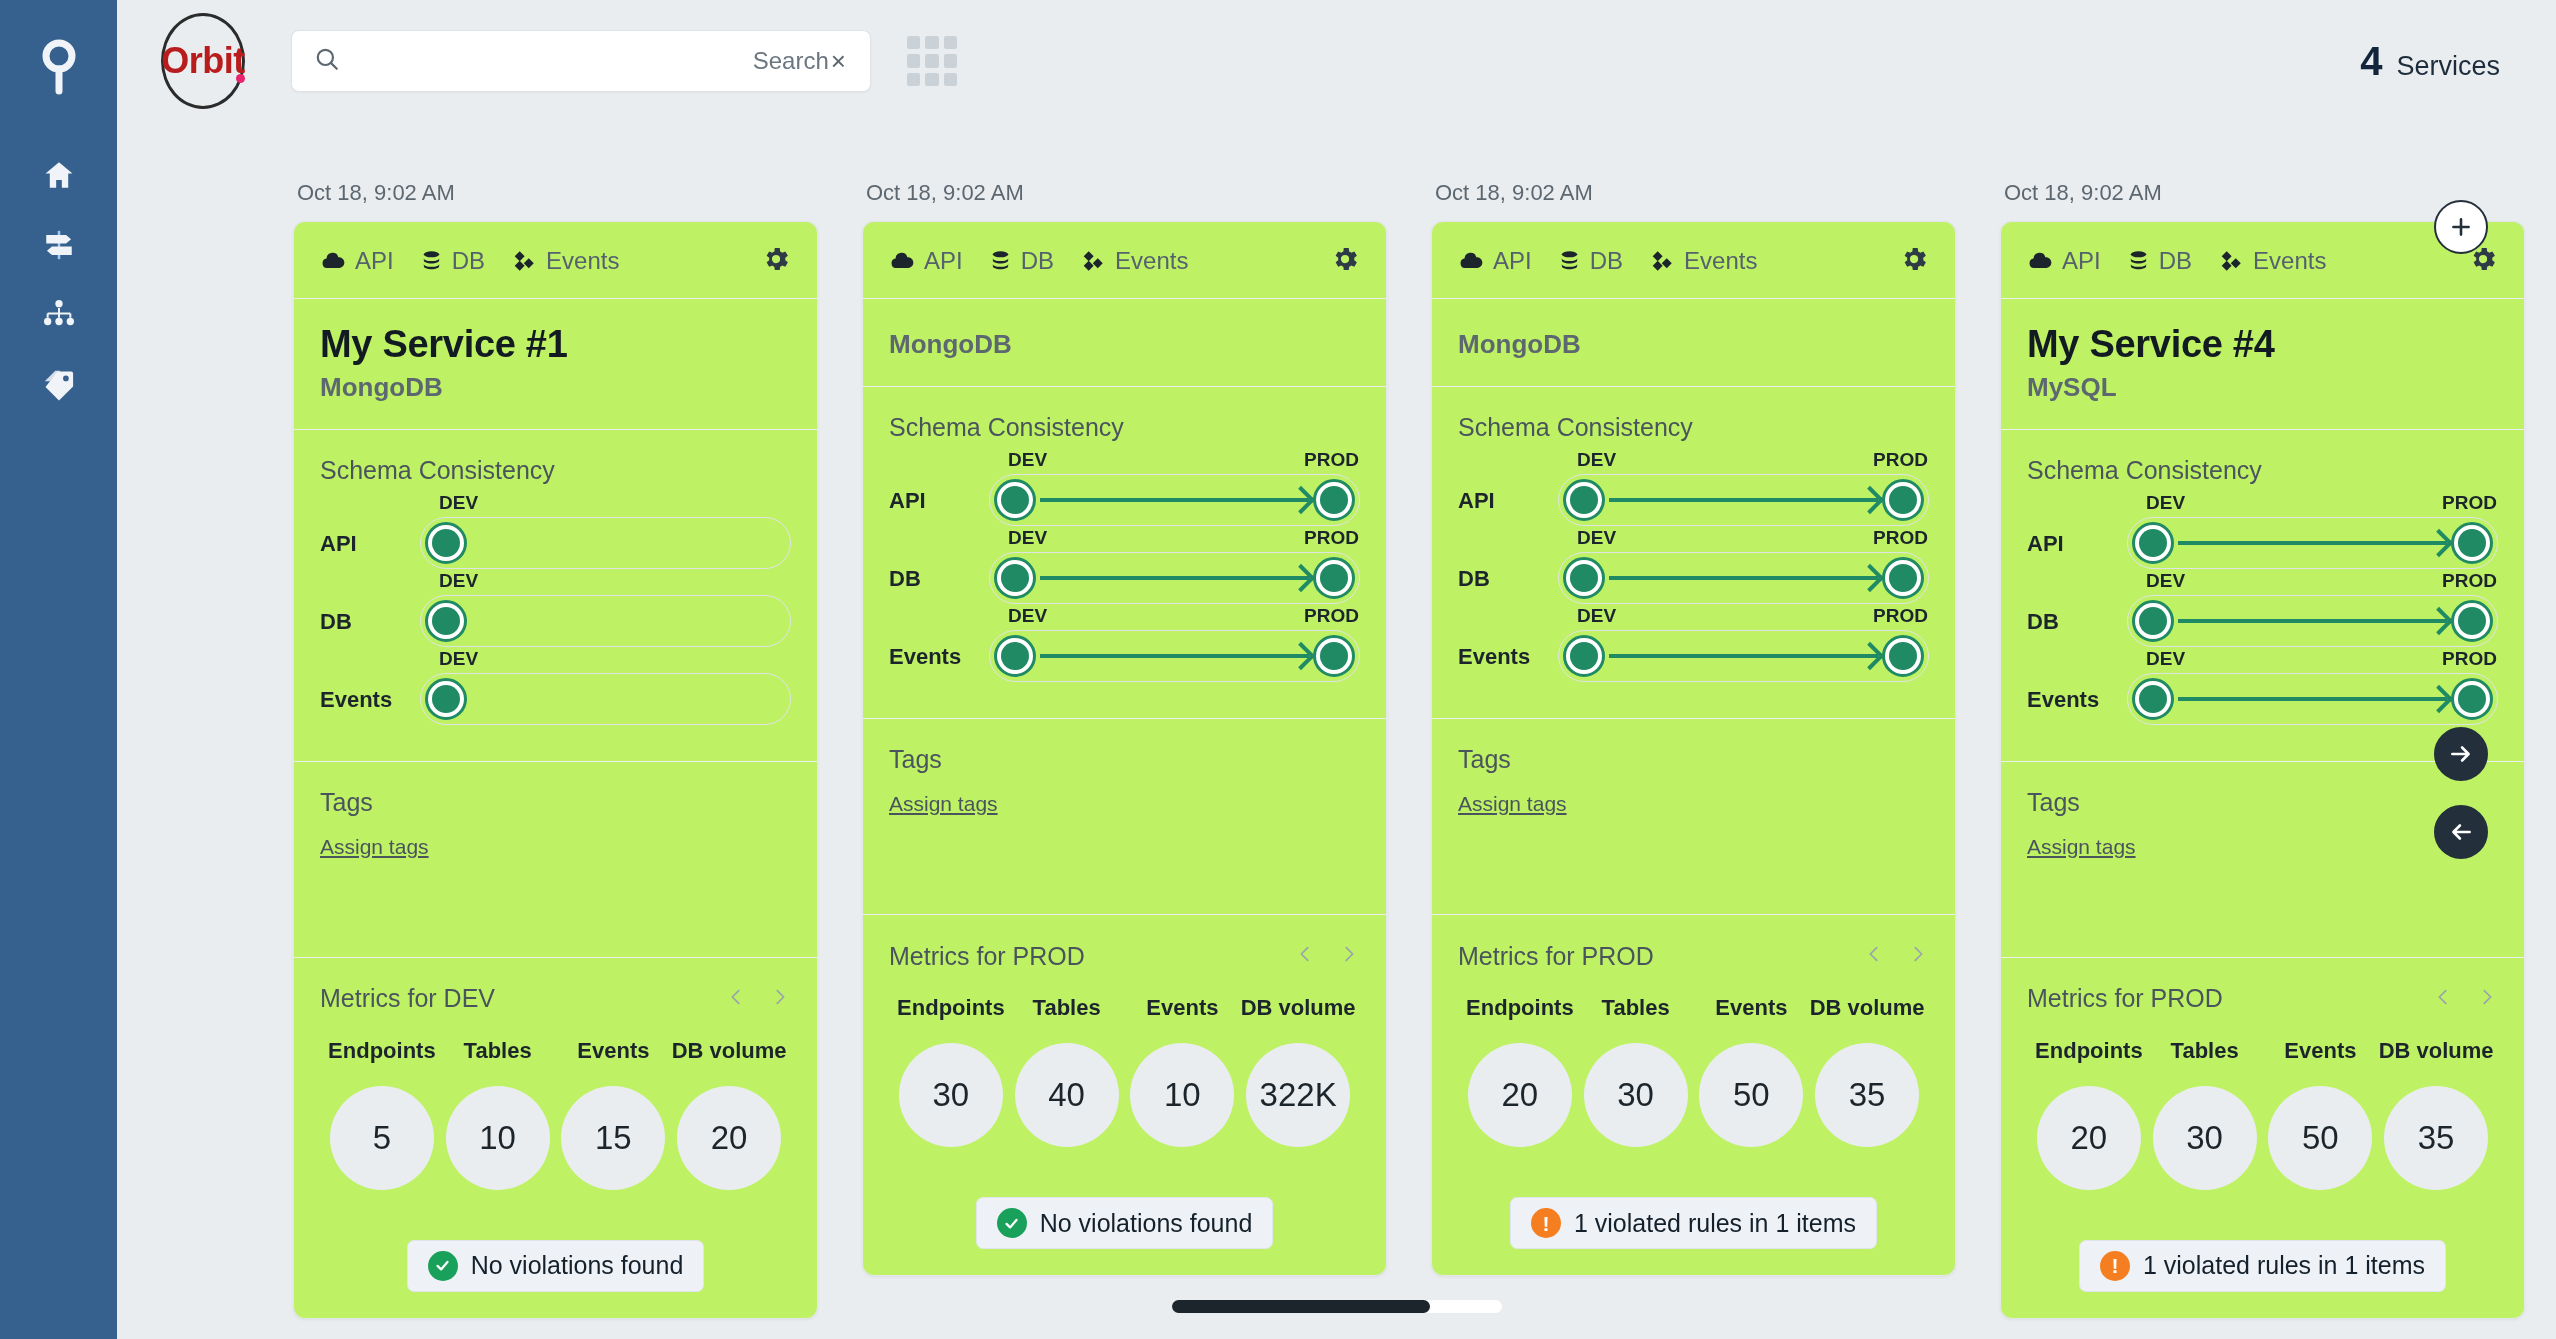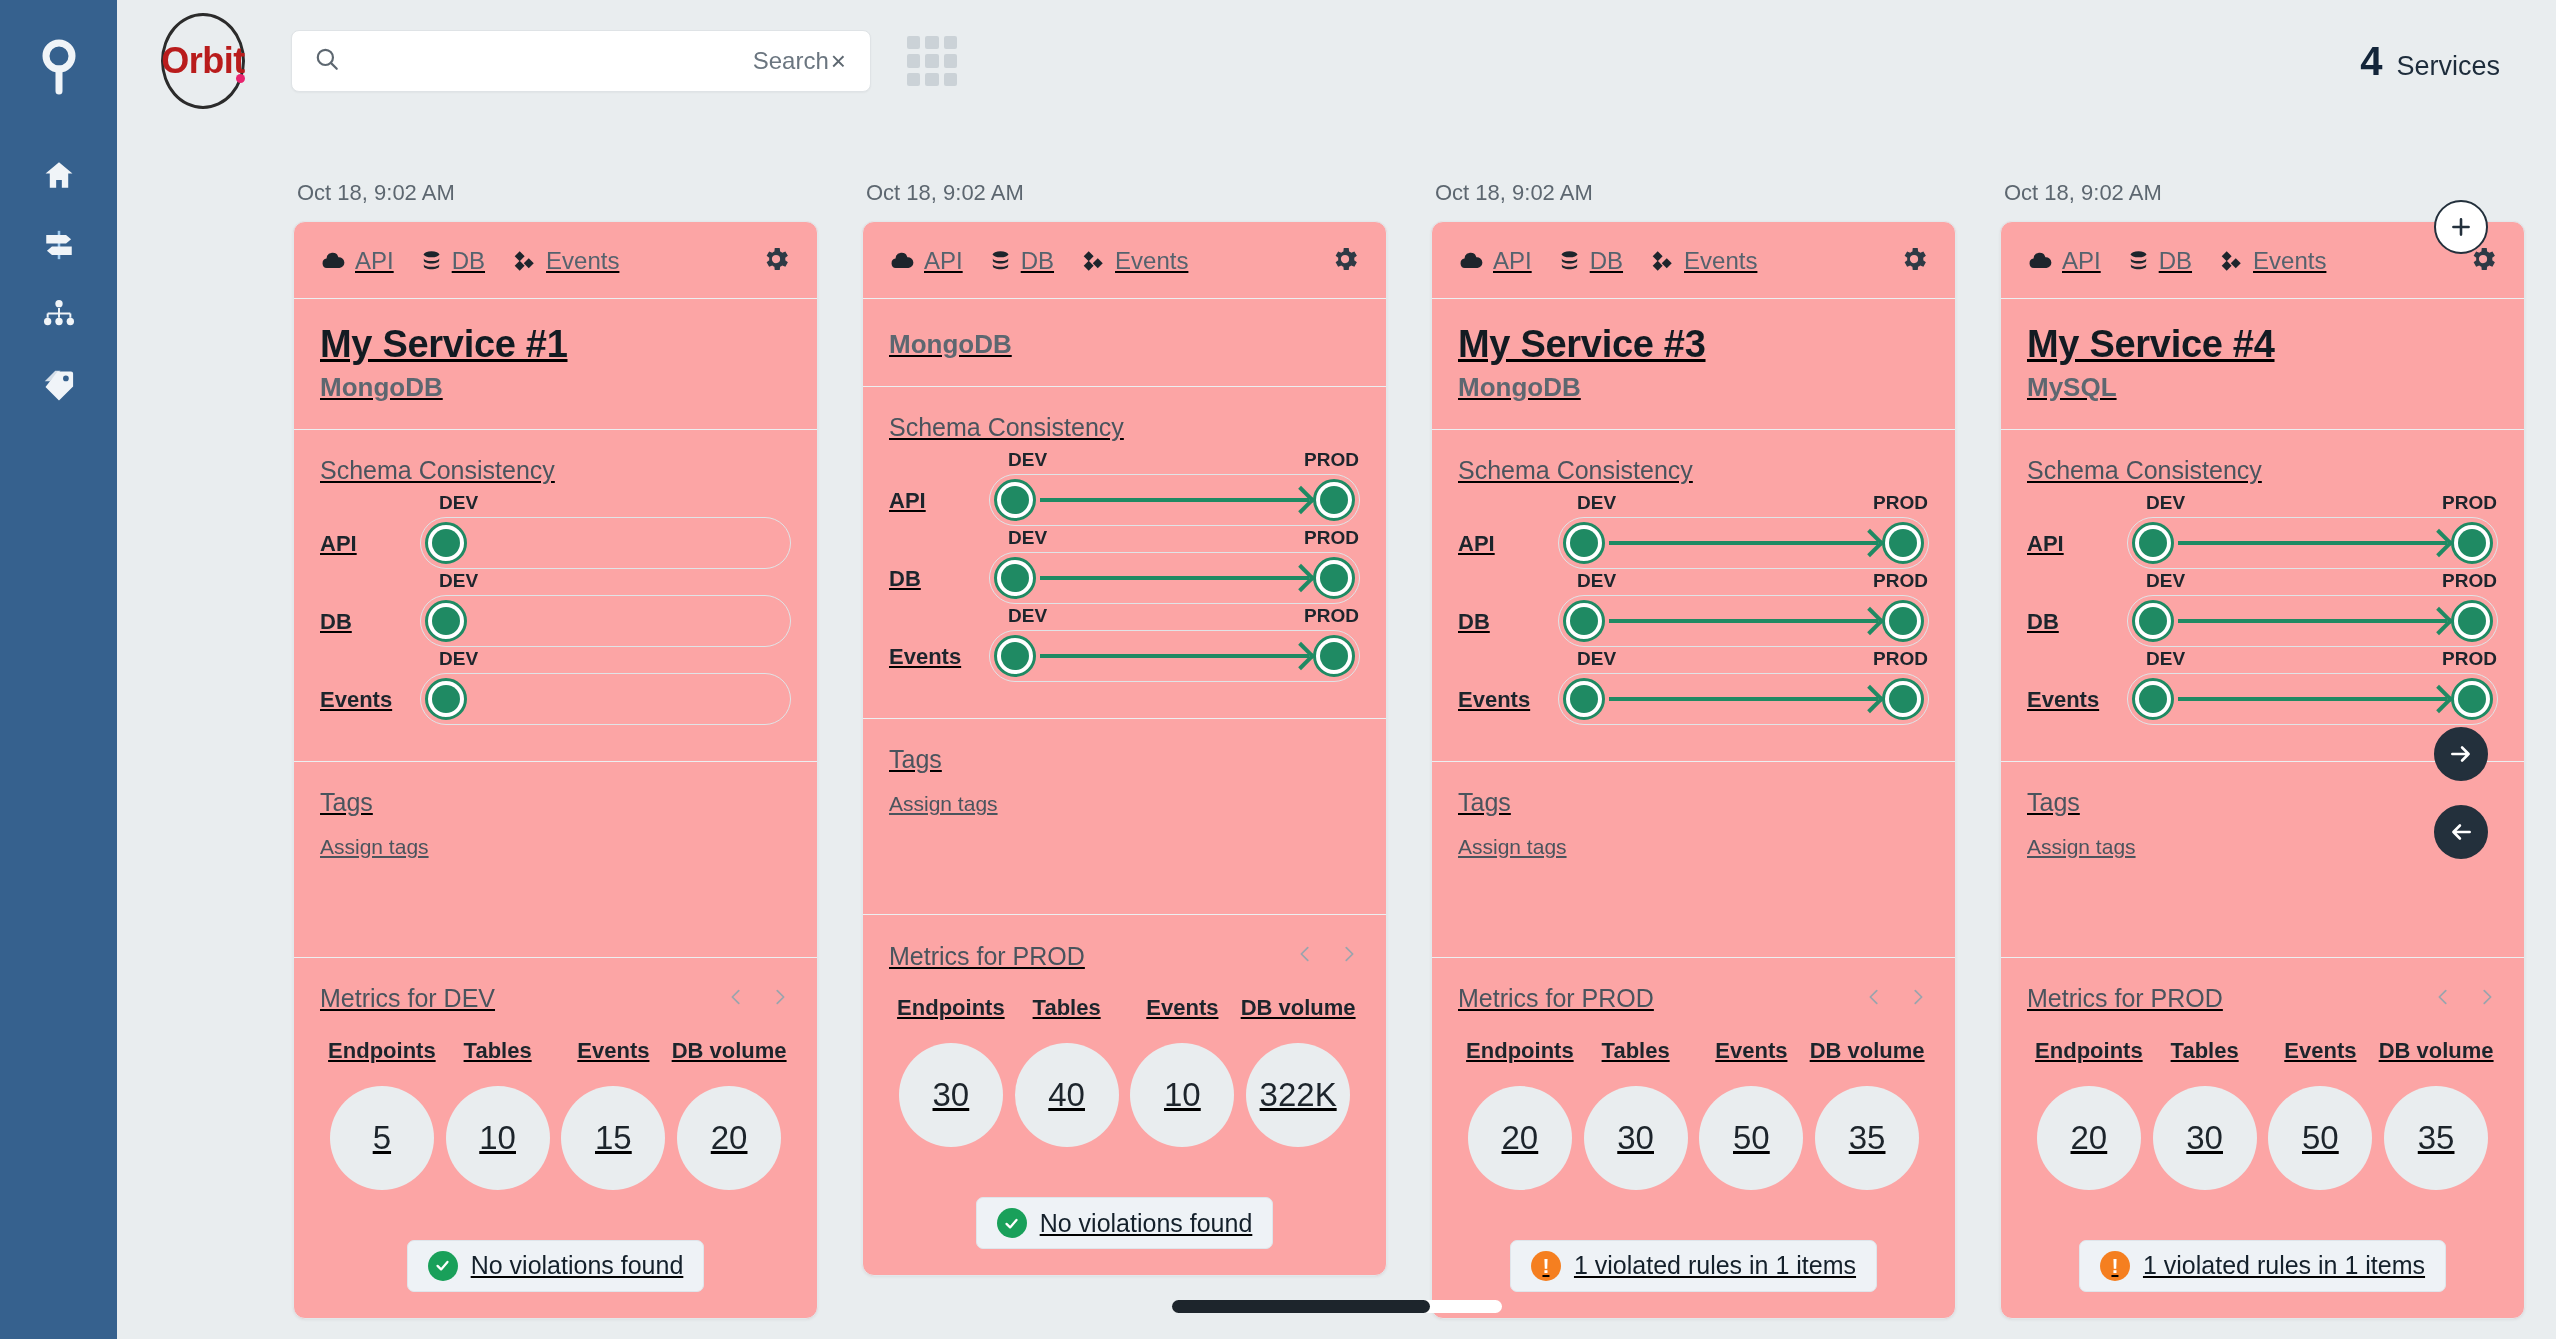--- a/index.html
+++ b/index.html
@@ -84,23 +84,23 @@
   
   .board {
     flex:1; display:flex; align-items: flex-start; gap: 44px;
     padding: 58px 8px 0 176px; position: relative; min-height:0;
   }
 
   .col { width: 525px; flex-shrink:0; }
   .col-date { font-size: 22px; color:#5d6770; margin-bottom: 15px; padding-left: 4px; }
 
   .card {
-    background:#fca5a5; border-radius: 12px; border:1px solid #e3e7ea;
+    background:#bef264; border-radius: 12px; border:1px solid #e3e7ea;
     box-shadow: 0 1px 3px rgba(0,0,0,.06);
-    overflow:hidden; display:flex; flex-direction:column;text-decoration:underline;
+    overflow:hidden; display:flex; flex-direction:column;
   }
 
   .card-top {
     display:flex; align-items:center; padding: 22px 26px 20px 26px;
     border-bottom: 1px solid #eceff1;
   }
   .chips { display:flex; align-items:center; gap: 26px; }
   .chip { display:flex; align-items:center; gap: 9px; font-size: 24px; color:#55626d; }
   .chip svg { display:block; }
   .gear { margin-left:auto; cursor:pointer; }
@@ -574,21 +574,20 @@
                   </span>
        <span>Events</span>
      </div>
               </div>
         <span class="gear"><svg width="30" height="30" viewBox="0 0 24 24" fill="#2e3a45">
                   <path d="M19.4 13 a7.6 7.6 0 0 0 0-2 l2.1-1.6 -2-3.5 -2.5 1 a7.6 7.6 0 0 0 -1.7-1 L15 3.2 h-4 L10.7 5.9 a7.6 7.6 0 0 0 -1.7 1 l-2.5-1 -2 3.5 L6.6 11 a7.6 7.6 0 0 0 0 2 l-2.1 1.6 2 3.5 2.5-1 a7.6 7.6 0 0 0 1.7 1 l0.3 2.7 h4 l0.3-2.7 a7.6 7.6 0 0 0 1.7-1 l2.5 1 2-3.5 Z M12 15.3 A3.3 3.3 0 1 1 12 8.7 a3.3 3.3 0 0 1 0 6.6 Z"></path>
                 </svg></span>
       </div>
 
       <div class="card-title-wrap">
-        <div class="card-title">My Service #3</div>
         <div class="card-sub">MongoDB</div>
       </div>
 
       <div class="section">
         <div class="section-head">Schema Consistency</div>
 
     <div class="schema-row">
       <div class="schema-label">API</div>
       <div class="track">
         <span class="env-lbl l">DEV</span>

